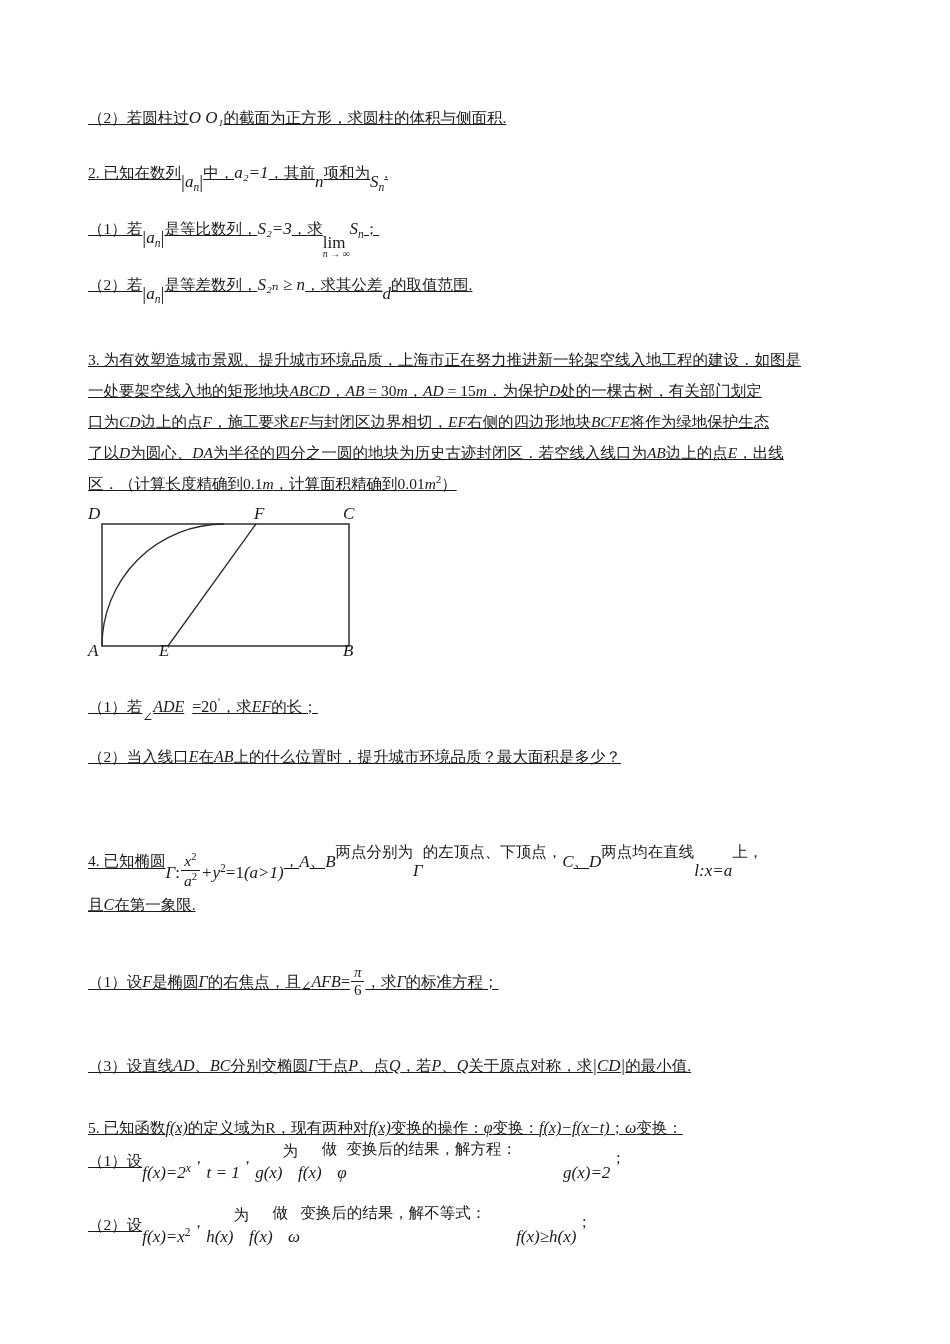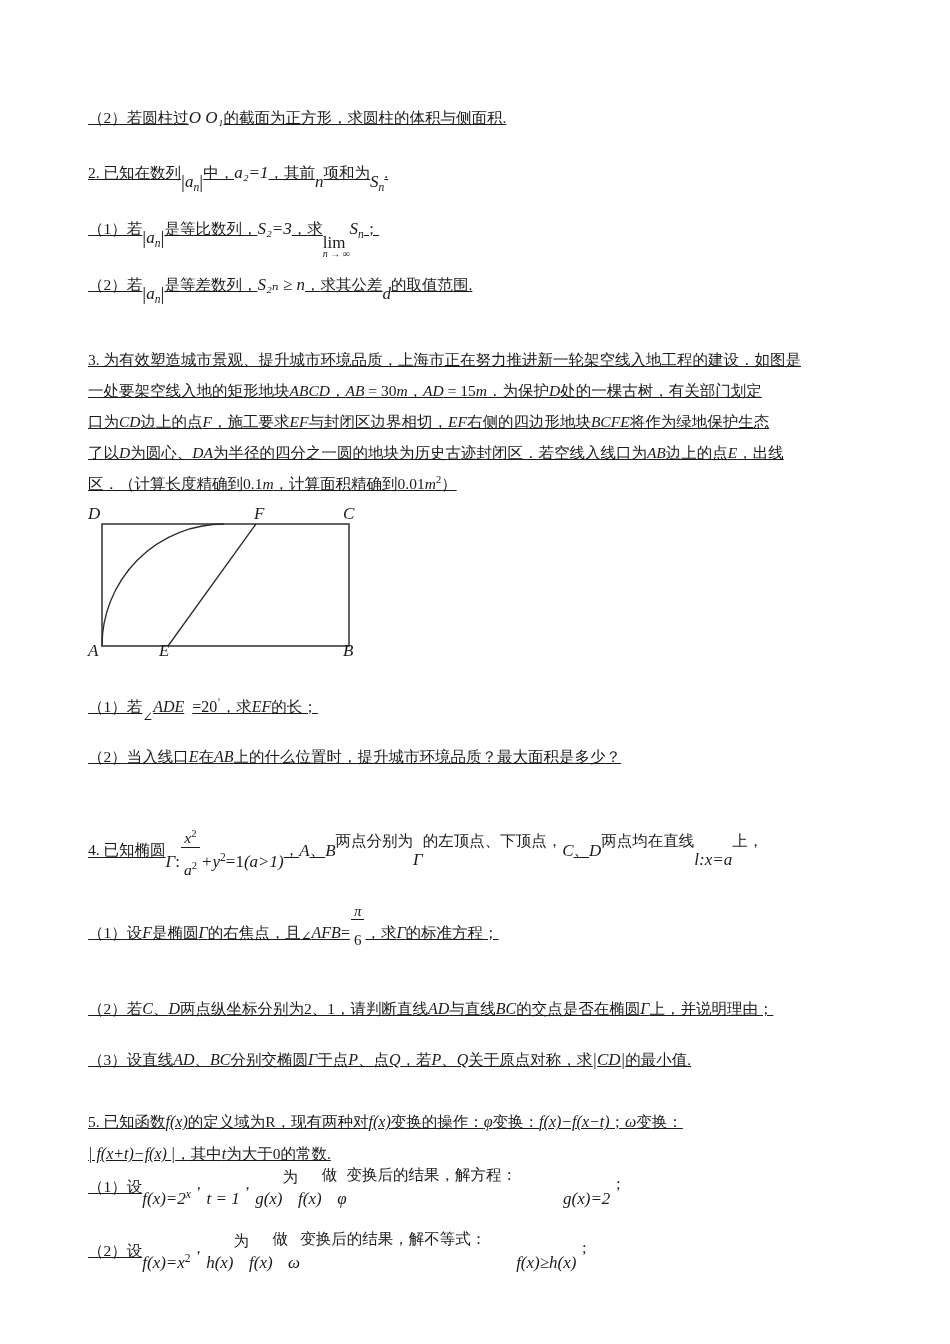--- a/index.html
+++ b/index.html
@@ -84,22 +84,22 @@
 
   
   .frac {
     display: inline-block;
     vertical-align: -0.46em;
     text-align: center;
     line-height: 1.08;
     font-size: 0.92em;
     margin: 0 1px;
   }
-  .frac .fnum { display: block; padding: 0 3px; }
-  .frac .fden { display: block; border-top: 1.1px solid #1a1a1a; padding: 12px 3px; }
+  .frac .fnum { display: block; padding: 0 3px; margin-top: 23px; }
+  .frac .fden { display: block; border-top: 1.1px solid #1a1a1a; padding: 0 3px; }
 
   
   .figwrap {
     position: relative;
     margin: 6px 0 6px 0;
     width: 310px;
     height: 168px;
   }
   .figwrap svg { display: block; }
   .figlabel {
@@ -186,48 +186,45 @@
     <p class="para">
       <span>（2）当入线口</span><span class="it" style="font-size:16px;">E</span><span>在</span><span class="it" style="font-size:16px;">AB</span><span>上的什么位置时，提升城市环境品质？最大面积是多少？</span>
     </p>
 
     <div class="gap-lg"></div>
 
     <p class="para">
       <span>4. 已知椭圆</span><span class="mf down2"><span class="it">Γ</span><span class="num">:</span><span class="frac"><span class="fnum"><span class="it">x</span><span class="supn">2</span></span><span class="fden"><span class="it">a</span><span class="supn">2</span></span></span><span class="it">+y</span><span class="supn">2</span><span class="num">=1</span><span class="it">(a&gt;1)</span></span><span>，</span><span class="mf">A</span><span>、</span><span class="mf">B</span><span class="up1" style="display:inline-block;position:relative;top:-10px;">两点分别为</span><span class="mf down">Γ</span><span style="display:inline-block;position:relative;top:-10px;">的左顶点、下顶点，</span><span class="mf">C</span><span>、</span><span class="mf">D</span><span style="display:inline-block;position:relative;top:-10px;">两点均在直线</span><span class="mf down">l:x=a</span><span style="display:inline-block;position:relative;top:-10px;">上，</span>
     </p>
 
+    <p class="para" style="margin-top:14px;">
+      <span>且</span><span class="it" style="font-size:16px;">C</span><span>在第一象限.</span>
+    </p>
 
     <div class="gap-sm"></div>
 
     <p class="para">
       <span>（1）设</span><span class="it" style="font-size:16px;">F</span><span>是椭圆</span><span class="it" style="font-size:16px;">Γ</span><span>的右焦点，且</span><span style="font-size:13px;position:relative;top:2px;">∠</span><span class="it" style="font-size:16px;">AFB</span><span class="num" style="font-size:16px;">=</span><span class="frac" style="font-size:15px;"><span class="fnum"><span class="it">π</span></span><span class="fden"><span class="num">6</span></span></span><span>，求</span><span class="it" style="font-size:16px;">Γ</span><span>的标准方程；</span>
     </p>
 
     <div class="gap-md"></div>
 
-    <p class="para">
-      <span>（2）若</span><span class="it" style="font-size:16px;">C</span><span>、</span><span class="it" style="font-size:16px;">D</span><span>两点纵坐标分别为2、1，请判断直线</span><span class="it" style="font-size:16px;">AD</span><span>与直线</span><span class="it" style="font-size:16px;">BC</span><span>的交点是否在椭圆</span><span class="it" style="font-size:16px;">Γ</span><span>上，并说明理由；</span>
-    </p>
 
     <div class="gap-sm"></div>
 
     <p class="para">
       <span>（3）设直线</span><span class="it" style="font-size:16px;">AD</span><span>、</span><span class="it" style="font-size:16px;">BC</span><span>分别交椭圆</span><span class="it" style="font-size:16px;">Γ</span><span>于点</span><span class="it" style="font-size:16px;">P</span><span>、点</span><span class="it" style="font-size:16px;">Q</span><span>，若</span><span class="it" style="font-size:16px;">P</span><span>、</span><span class="it" style="font-size:16px;">Q</span><span>关于原点对称，求</span><span class="it" style="font-size:17px;">|CD|</span><span>的最小值.</span>
     </p>
 
     <div class="gap-md"></div>
 
     <p class="para">
       <span>5. 已知函数</span><span class="it" style="font-size:16px;">f(x)</span><span>的定义域为R，现有两种对</span><span class="it" style="font-size:16px;">f(x)</span><span>变换的操作：</span><span class="it" style="font-size:16px;">φ</span><span>变换：</span><span class="it" style="font-size:16px;margin-top:40px;">f(x)−f(x−t)</span><span>；</span><span class="it" style="font-size:16px;">ω</span><span>变换：</span>
     </p>
 
-    <p class="para">
-      <span class="it" style="font-size:16px;">| f(x+t)−f(x) |</span><span>，其中</span><span class="it" style="font-size:16px;">t</span><span>为大于0的常数.</span>
-    </p>
 
     <p class="para" style="margin-top:2px;">
       <span>（1）设</span><span class="mf down2"><span>f(x)=2</span><span class="sup">x</span></span><span style="display:inline-block;position:relative;top:-3px;">，</span><span class="mf down2">t = 1</span><span style="display:inline-block;position:relative;top:-3px;">，</span><span class="mf down2">g(x)</span><span style="display:inline-block;position:relative;top:-10px;">为</span><span class="mf down2">f(x)</span><span style="display:inline-block;position:relative;top:-12px;">做</span><span class="mf down2">φ</span><span style="display:inline-block;position:relative;top:-12px;">变换后的结果，解方程：</span><span class="mf down2" style="margin-left:46px;">g(x)=2</span><span style="display:inline-block;position:relative;top:-3px;">；</span>
     </p>
 
     <div class="gap-md"></div>
 
     <p class="para">
       <span>（2）设</span><span class="mf down2"><span>f(x)=x</span><span class="supn">2</span></span><span style="display:inline-block;position:relative;top:-3px;">，</span><span class="mf down2">h(x)</span><span style="display:inline-block;position:relative;top:-10px;">为</span><span class="mf down2">f(x)</span><span style="display:inline-block;position:relative;top:-12px;">做</span><span class="mf down2">ω</span><span style="display:inline-block;position:relative;top:-12px;">变换后的结果，解不等式：</span><span class="mf down2" style="margin-left:30px;">f(x)≥h(x)</span><span style="display:inline-block;position:relative;top:-3px;">；</span>
     </p>

